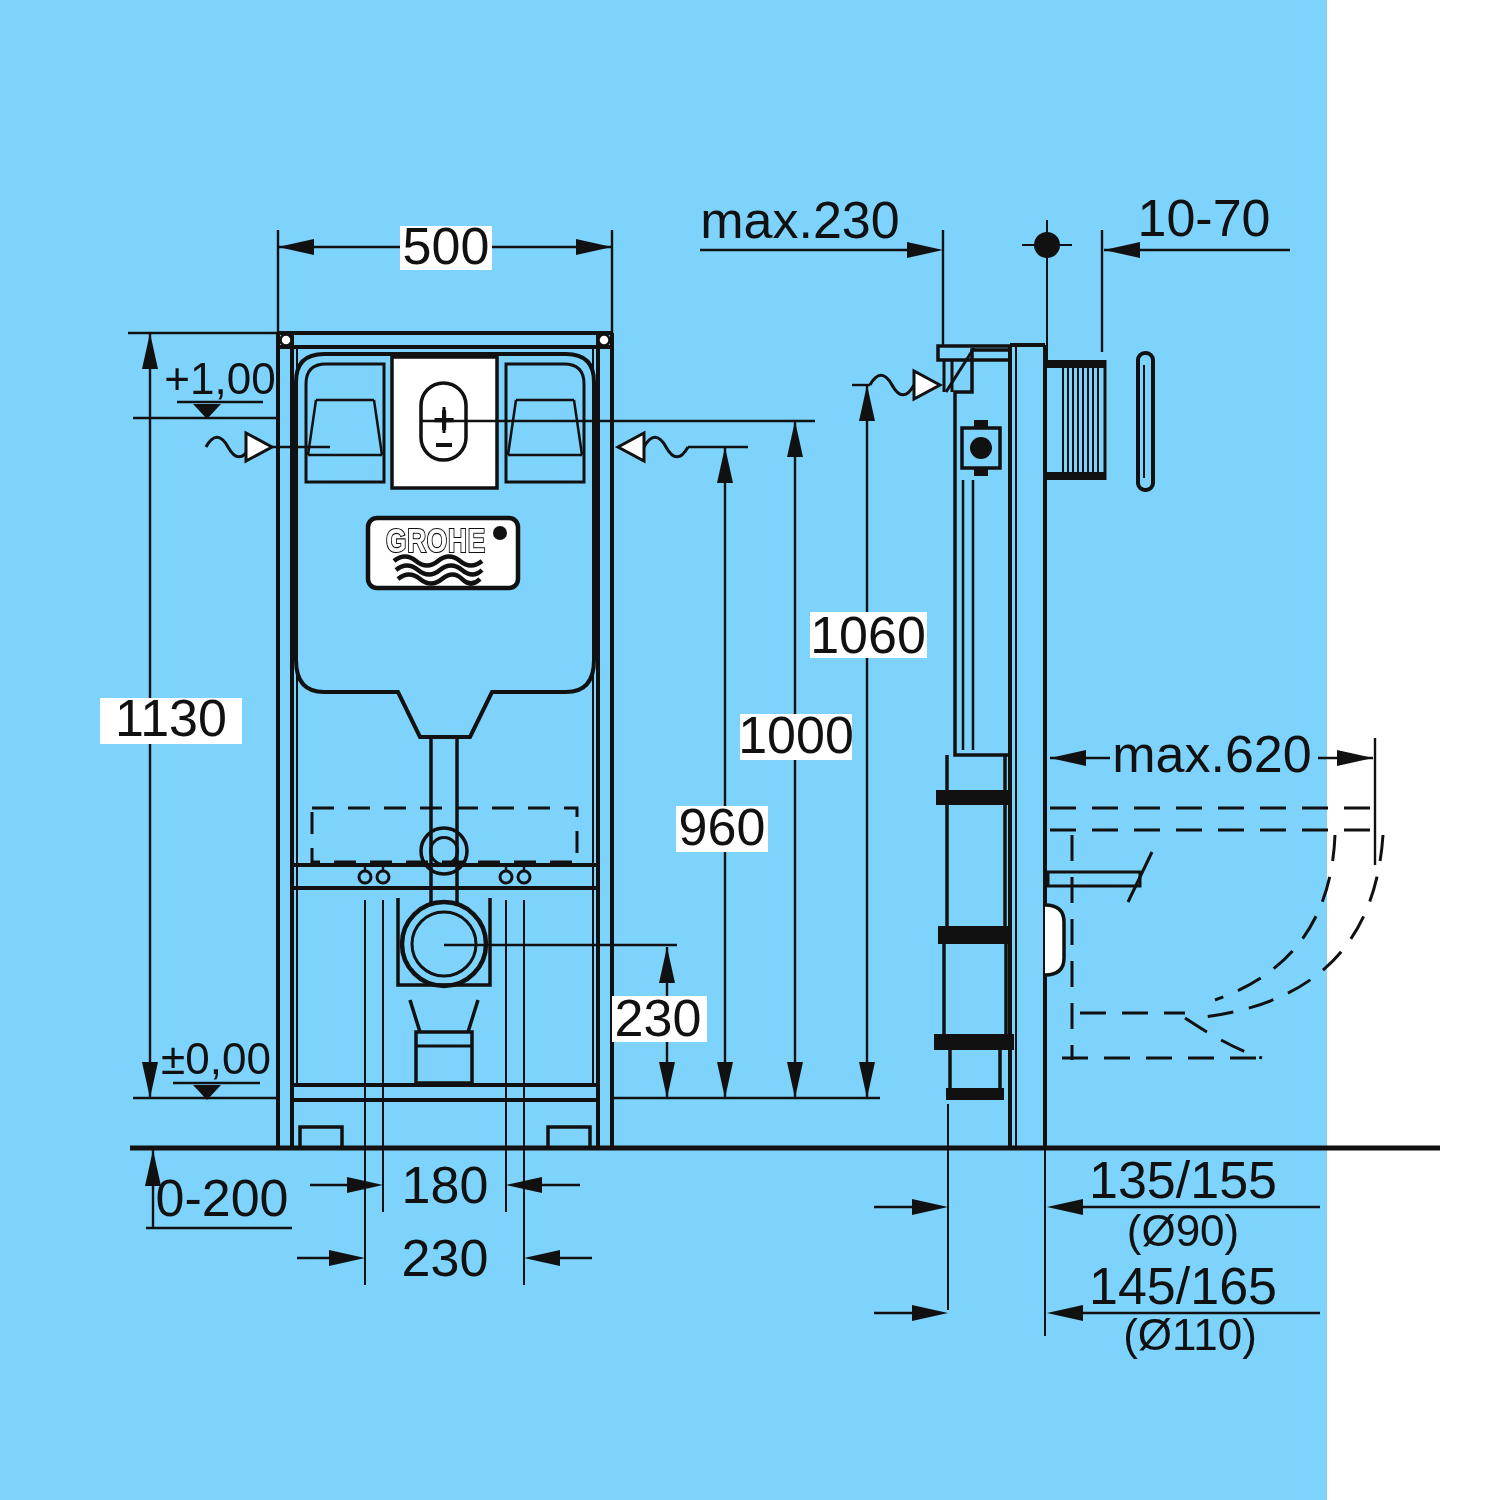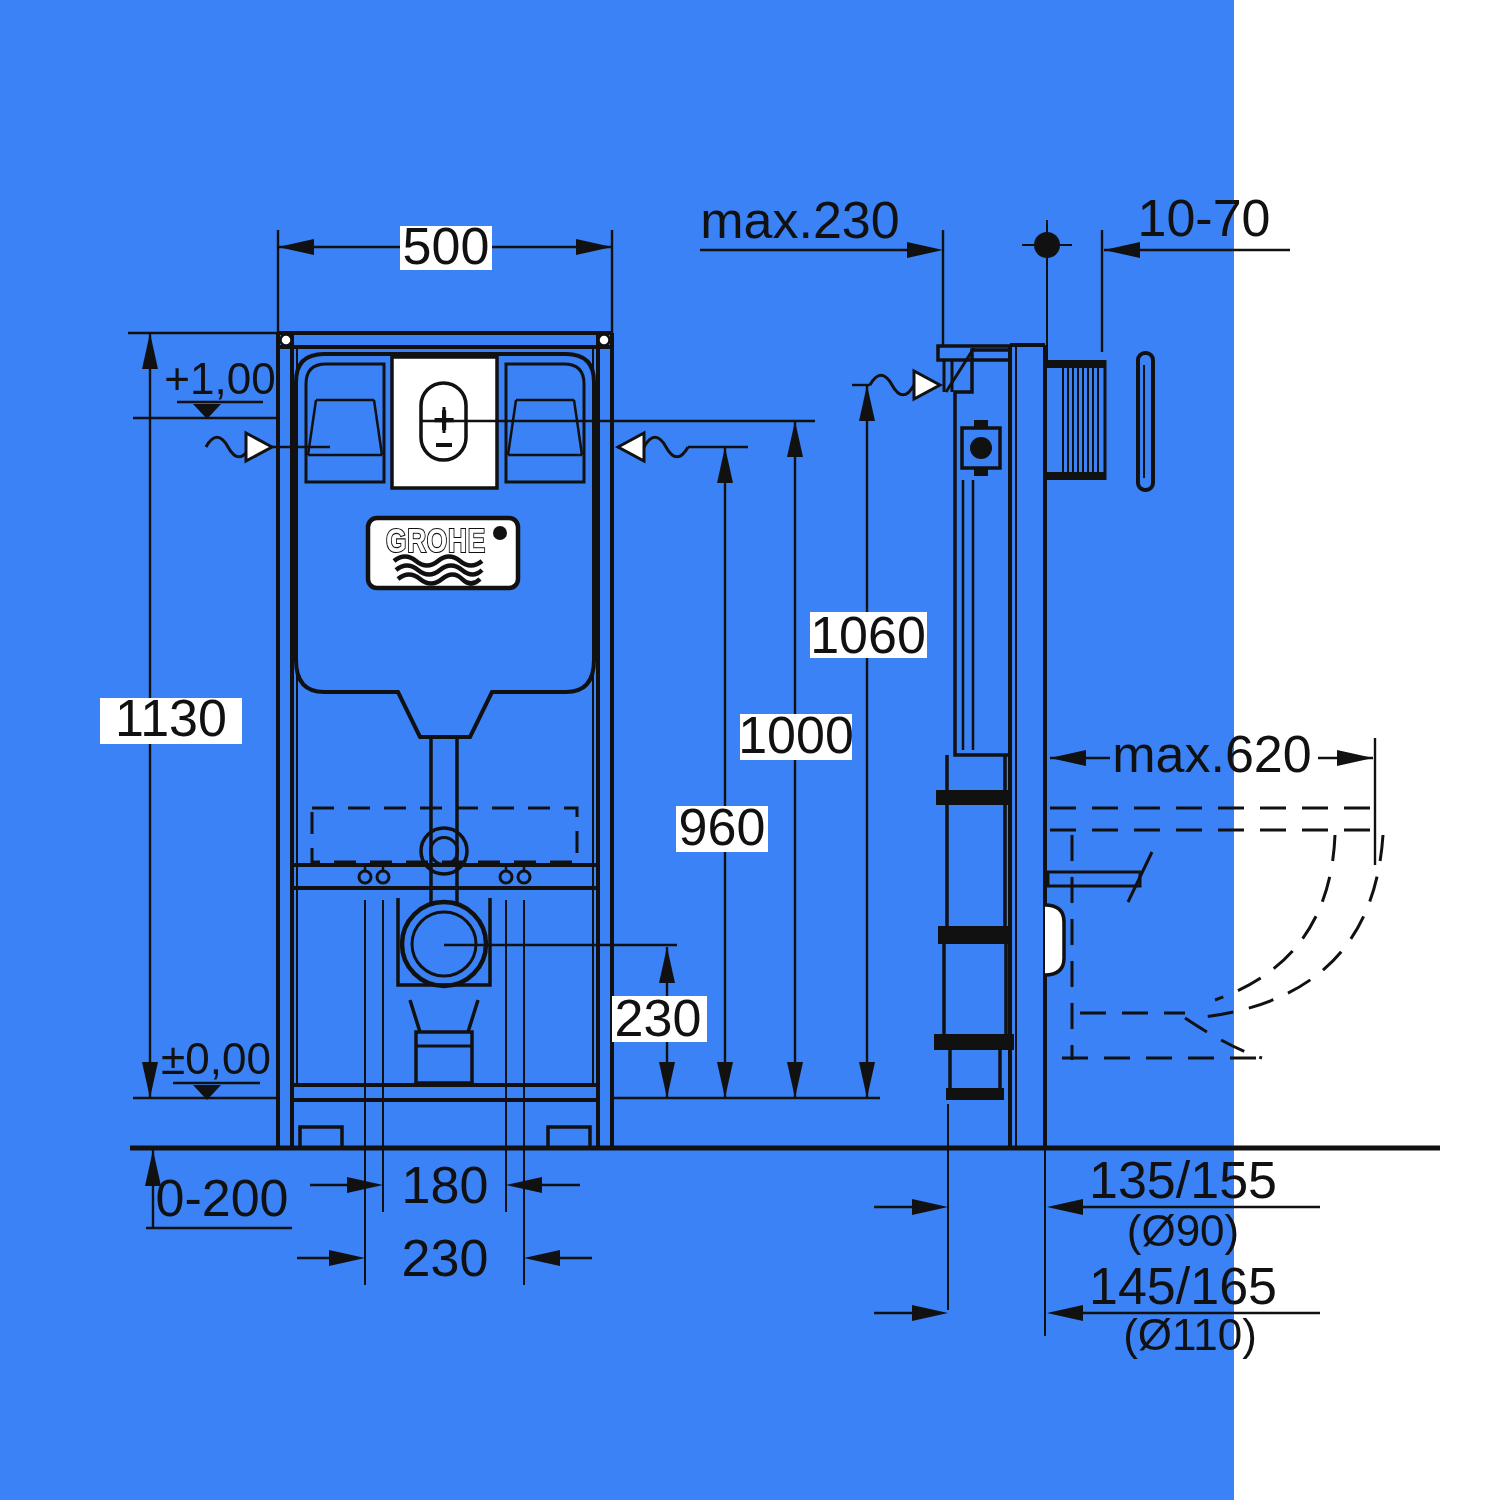--- a/index.html
+++ b/index.html
@@ -1,16 +1,16 @@
 <!DOCTYPE html>
 <html><head>
 <meta charset="utf-8">
 <style>
   html,body{margin:0;padding:0;background:#fff;}
-  .stage{width:1234px;height:1500px;background:#3b82f6;position:relative;font-family:"Liberation Sans",sans-serif;}
+  .stage{width:1327px;height:1500px;background:#7dd3fc;position:relative;font-family:"Liberation Sans",sans-serif;}
   svg{display:block;}
   text{font-family:"Liberation Sans",sans-serif;fill:#111;}
   .dim{font-size:52px;}
   .dim-small{font-size:44px;}
   .brand{font-size:33px;font-weight:bold;letter-spacing:1px;fill:#fff;stroke:#111;stroke-width:2.2px;paint-order:stroke;}
   .mark{font-size:38px;font-weight:bold;}
 </style>
 </head>
 <body>
 

